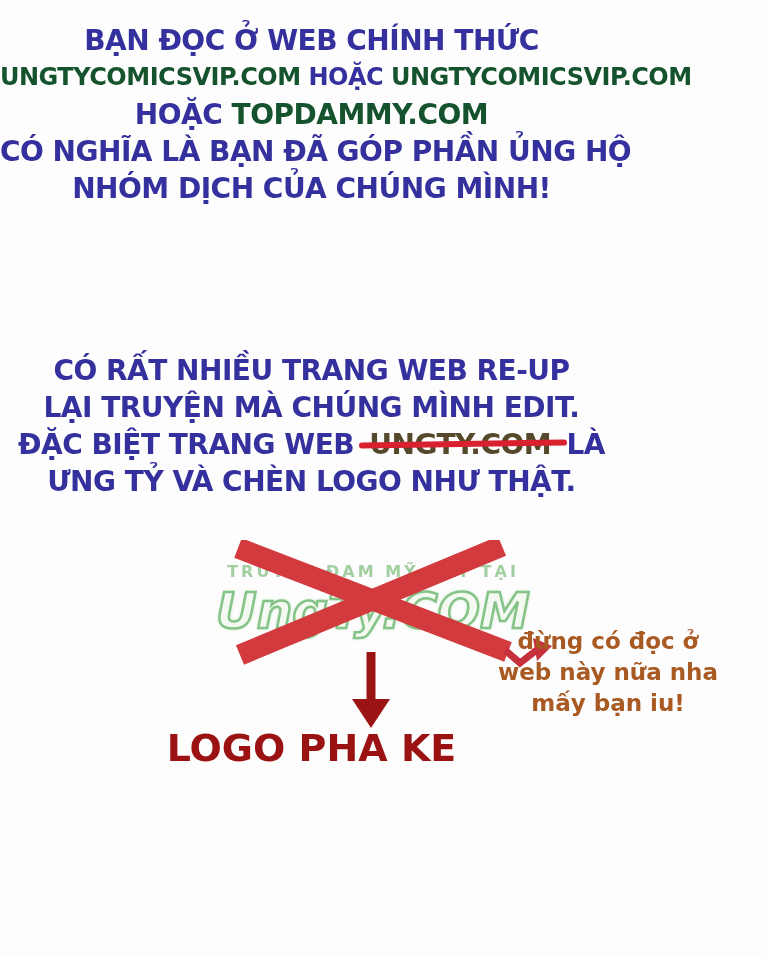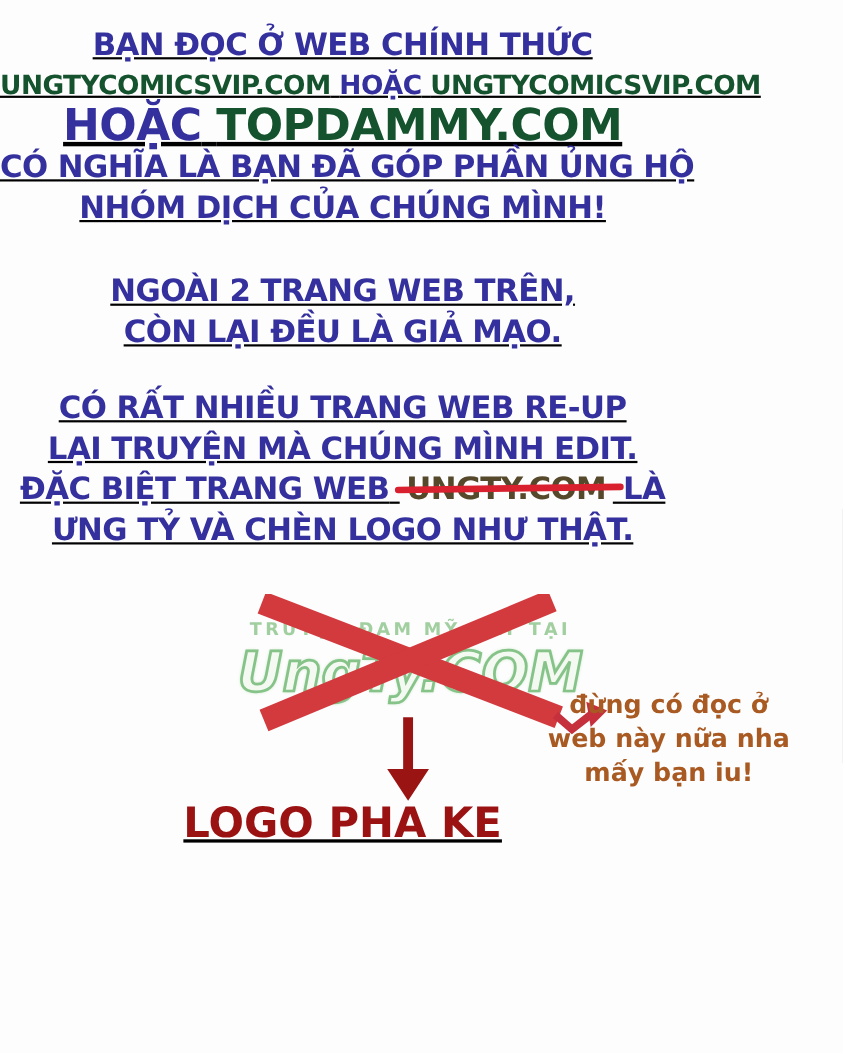--- a/index.html
+++ b/index.html
@@ -12,30 +12,30 @@
     overflow: hidden;
     font-family: "DejaVu Sans", sans-serif;
     font-weight: bold;
     text-align: center;
   }
   .blue   { color: #34309d; }
   .red    { color: #14532d; }
   .darkred{ color: #9b1212; }
   .brown  { color: #a85a22; }
 
-  .block { position: absolute; left: 0; width: 623px; text-decoration: underline; }
+  .block { position: absolute; left: 0; width: 623px; }
 
   .line {
     font-size: 28px;
     line-height: 37px;
     letter-spacing: -0.5px;
     white-space: nowrap;
   }
   .line-sites { font-size: 24px; letter-spacing: -0.5px; }
-  .line-top3  { font-size: 40px; }
+  .line-top3  { font-size: 28px; }
 
   .b-intro   { top: 22px; }
   .b-warning { top: 246px; }
   .b-detail  { top: 352px; }
 
   
   .struck {
     position: relative;
     display: inline-block;
     color: #55482b;
@@ -101,24 +101,20 @@
       <span class="red">UNGTYCOMICSVIP.COM</span>
     </div>
     <div class="line line-top3">
       <span class="blue">HOẶC</span>
       <span class="red">TOPDAMMY.COM</span>
     </div>
     <div class="line blue">CÓ NGHĨA LÀ BẠN ĐÃ GÓP PHẦN ỦNG HỘ</div>
     <div class="line blue">NHÓM DỊCH CỦA CHÚNG MÌNH!</div>
   </div>
 
-  <div class="block b-warning">
-    <div class="line blue">NGOÀI 2 TRANG WEB TRÊN,</div>
-    <div class="line blue">CÒN LẠI ĐỀU LÀ GIẢ MẠO.</div>
-  </div>
 
   <div class="block b-detail">
     <div class="line blue">CÓ RẤT NHIỀU TRANG WEB RE-UP</div>
     <div class="line blue">LẠI TRUYỆN MÀ CHÚNG MÌNH EDIT.</div>
     <div class="line">
       <span class="blue">ĐẶC BIỆT TRANG WEB</span>
       <span class="struck">
         <span>UNGTY.COM</span>
         <i class="strike-bar"></i>
       </span>

